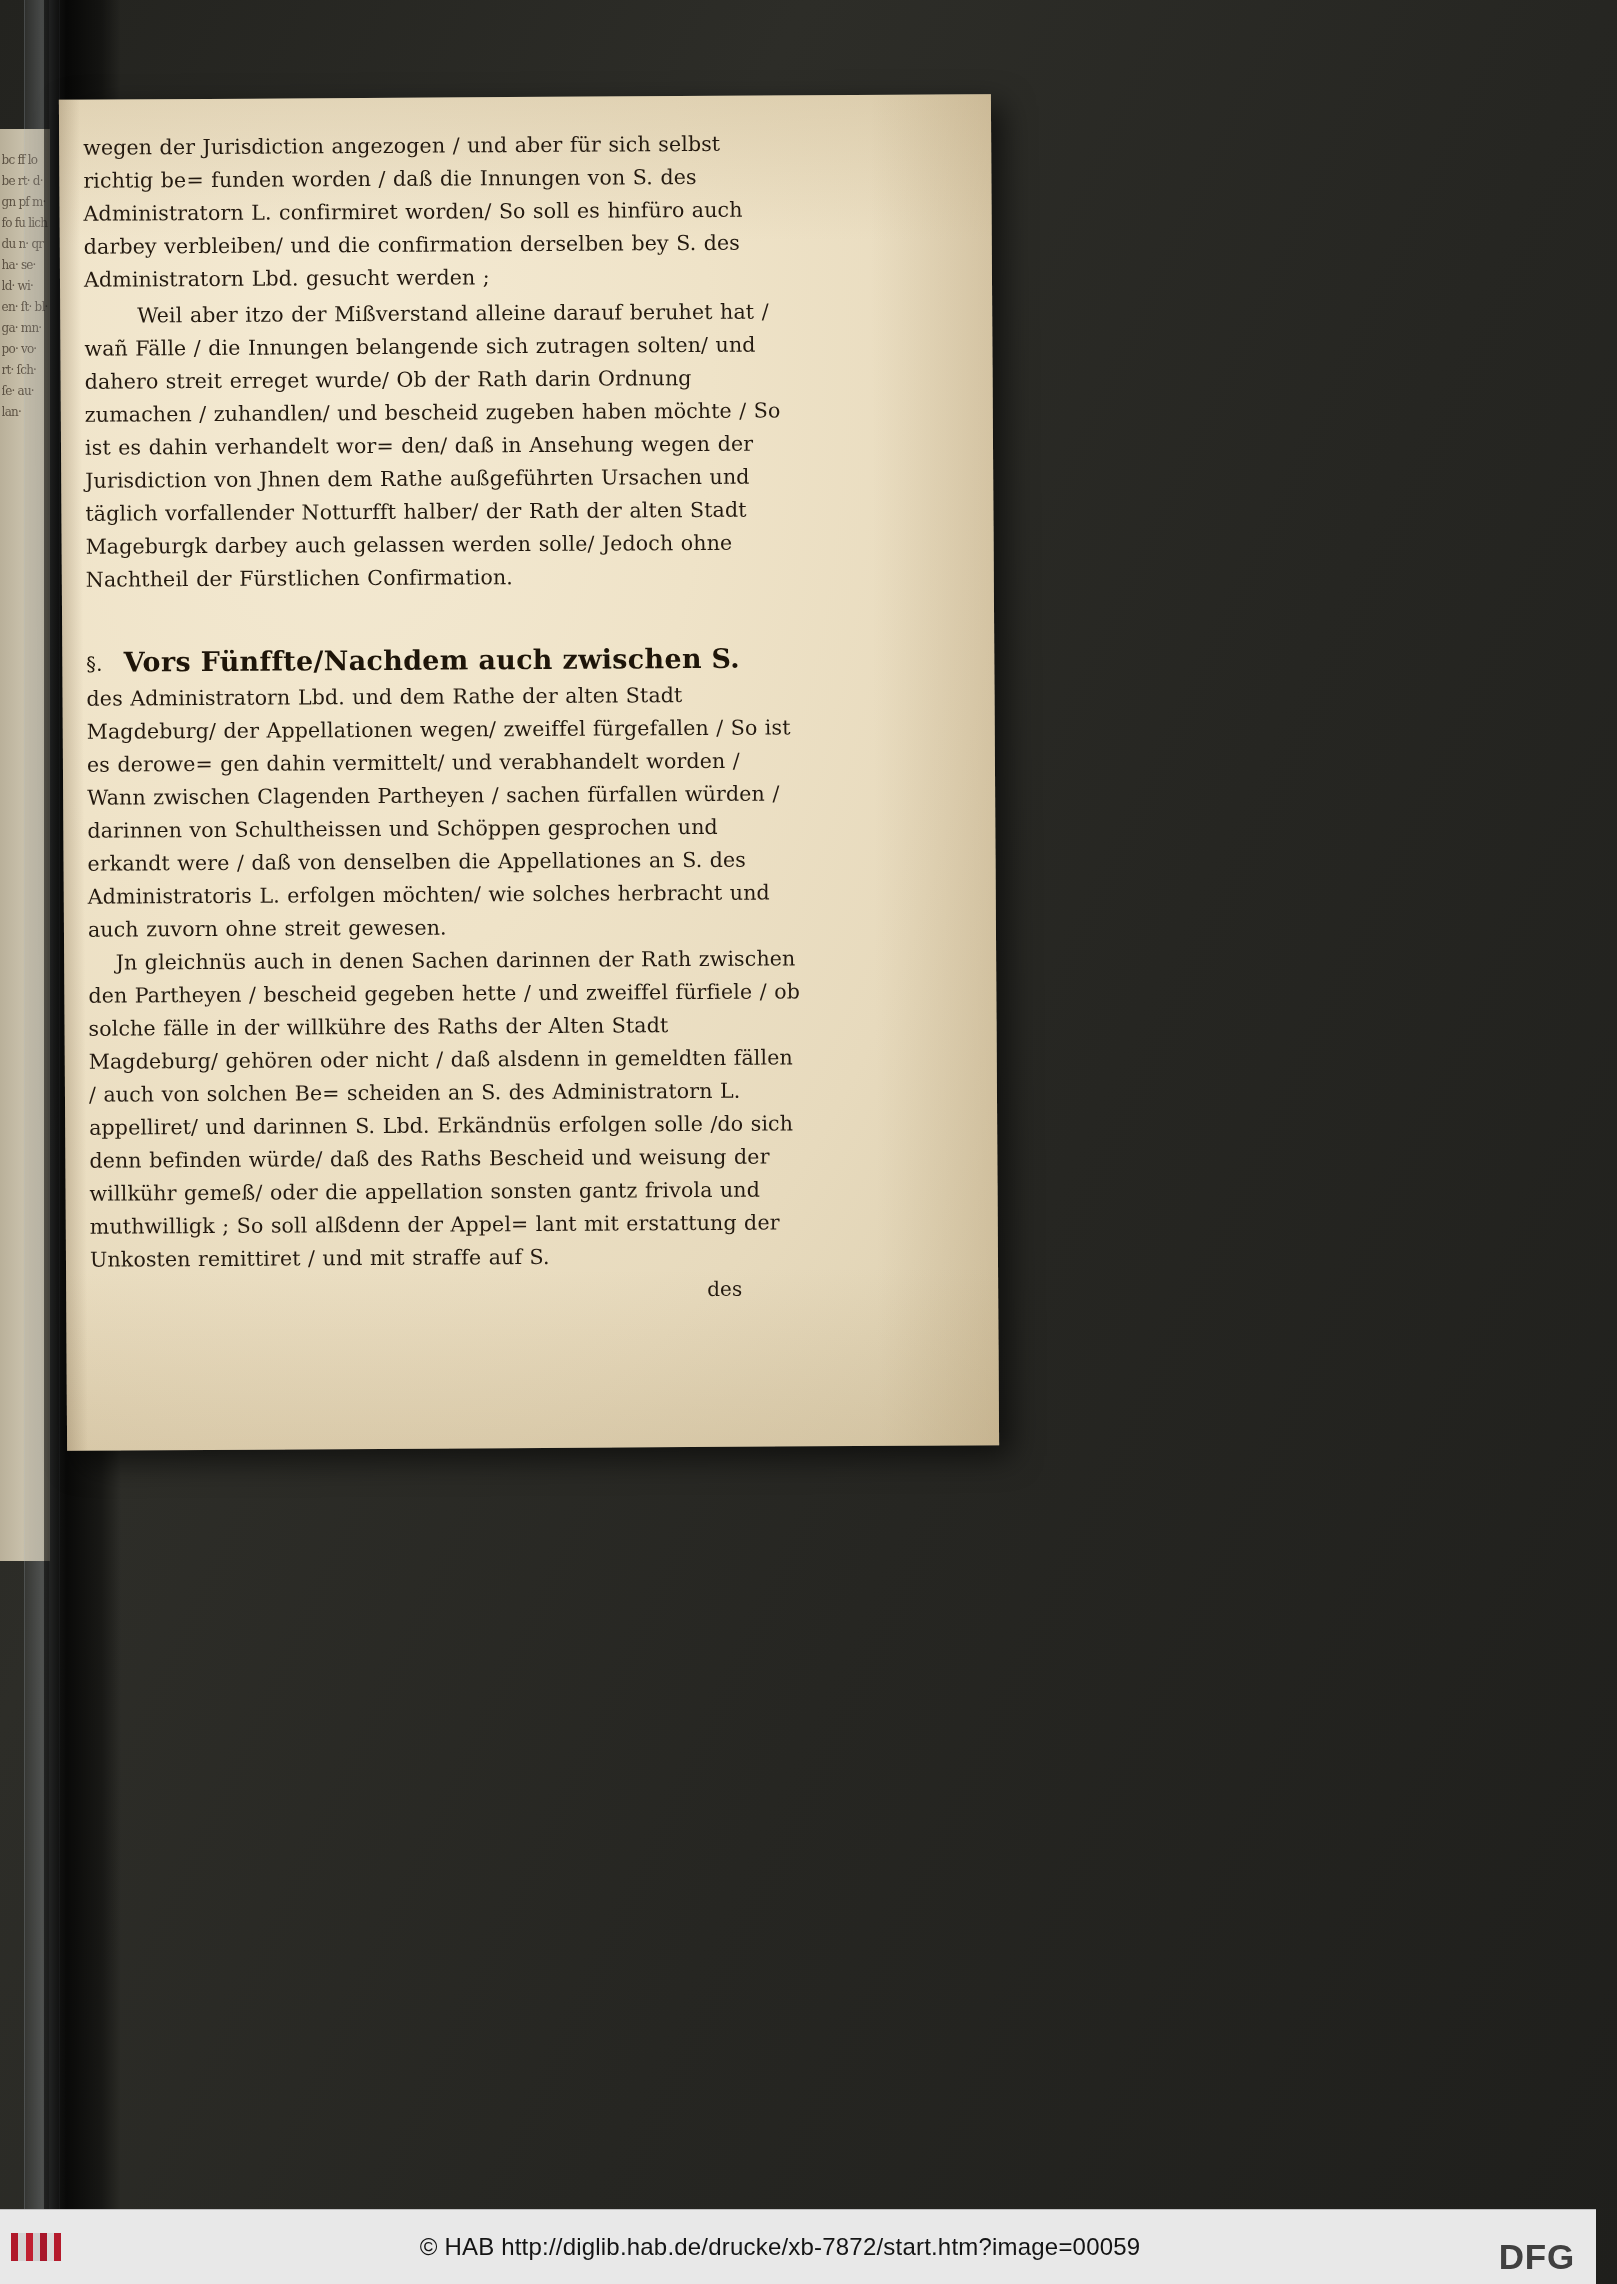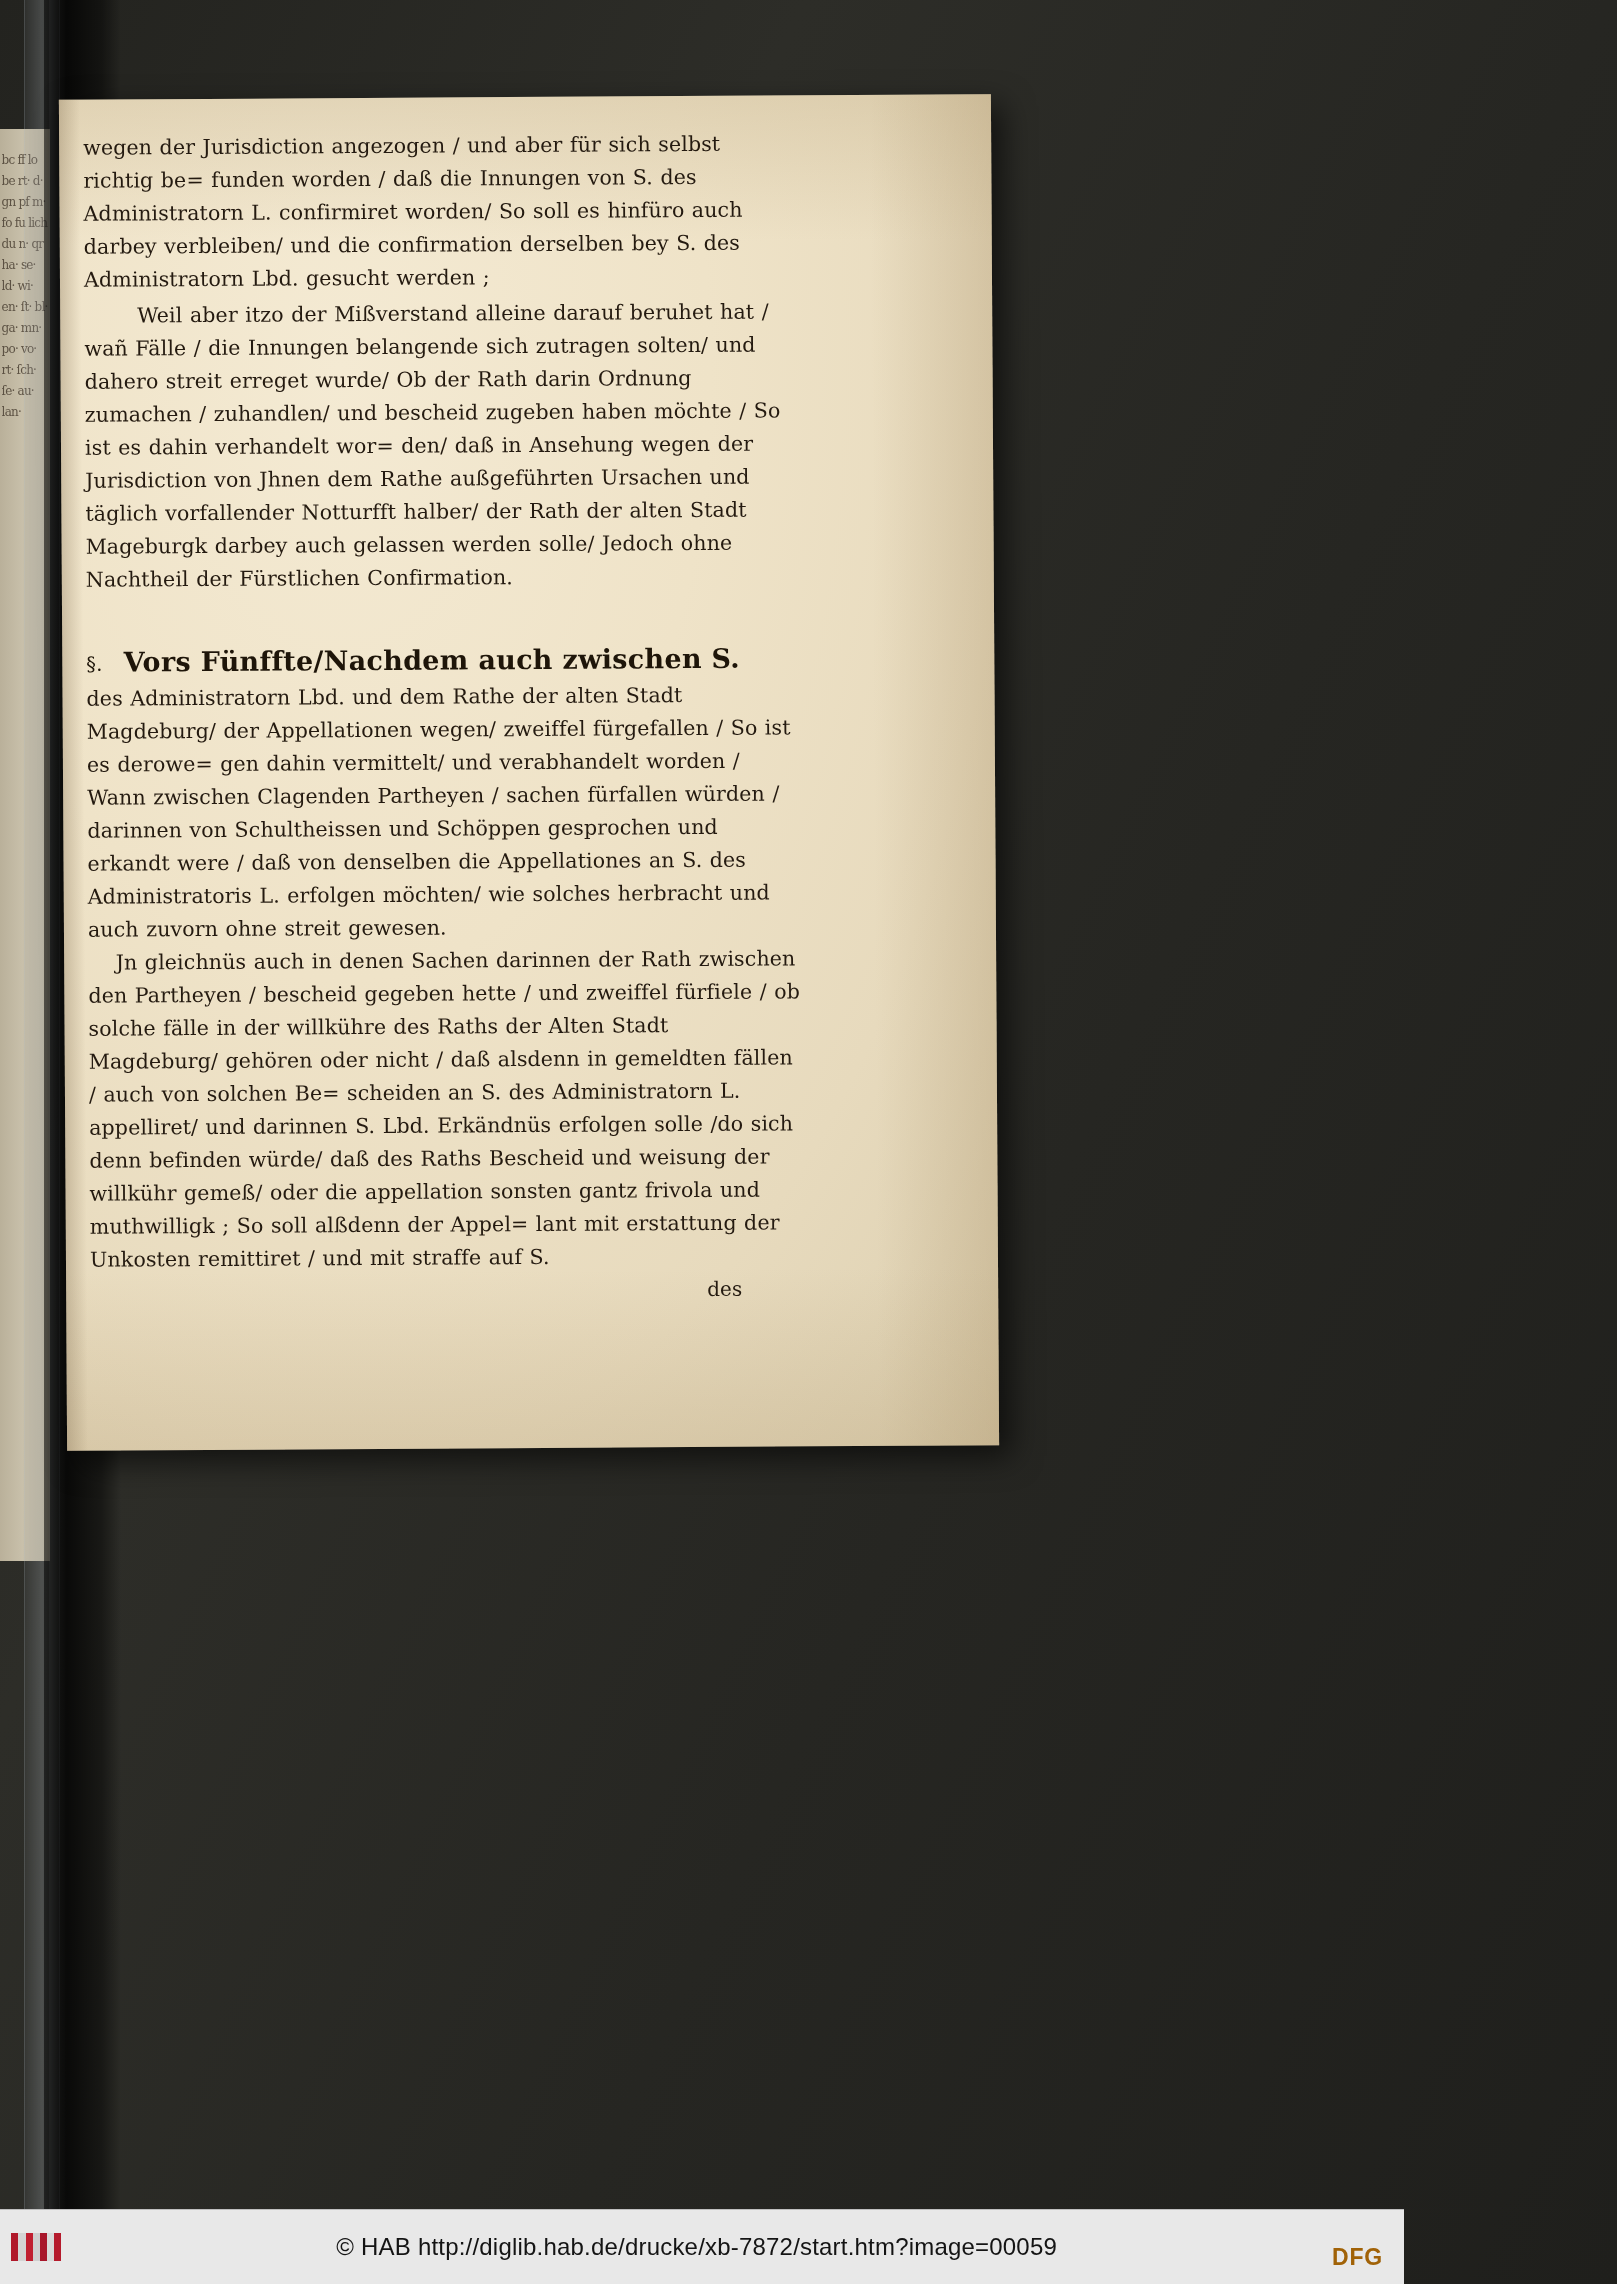--- a/index.html
+++ b/index.html
@@ -162,21 +162,21 @@
     color: #241a10;
     padding-right: 60px;
     margin-top: 4.9px;
   }
 
   
   #footer-bar {
     position: absolute;
     left: 0;
     bottom: 0;
-    width: 1404px;
+    width: 1596px;
     height: 74px;
     background: #e8e8e8;
     border-top: 0.8px solid #bfbfbf;
     display: flex;
     align-items: center;
   }
   #color-bar {
     width: 50px;
     height: 27.5px;
     margin-left: 11.3px;
@@ -189,24 +189,24 @@
     flex: 1 1 auto;
     text-align: center;
     font-family: "Liberation Sans", sans-serif;
     font-size: 24px;
     color: #141414;
     letter-spacing: 0.2px;
   }
   #dfg-logo {
     margin-right: 21px;
     font-family: "Liberation Sans", sans-serif;
-    font-size: 23px;
+    font-size: 35px;
     font-weight: bold;
     letter-spacing: 0.8px;
-    color: #a16207;
+    color: #404040;
     margin-top: 20px;
   }
 </style>
 </head>
 <body>
 
 <div id="scan-background"></div>
 
 <div id="facing-page-sliver"></div>
 <div id="facing-page-text">bc ff lo be rt· d· gn pf m· fo fu lich du n· qr ha· se· ld· wi· en· ſt· bl· ga· mn· po· vo· rt· ſch· ſe· au· lan·</div>

